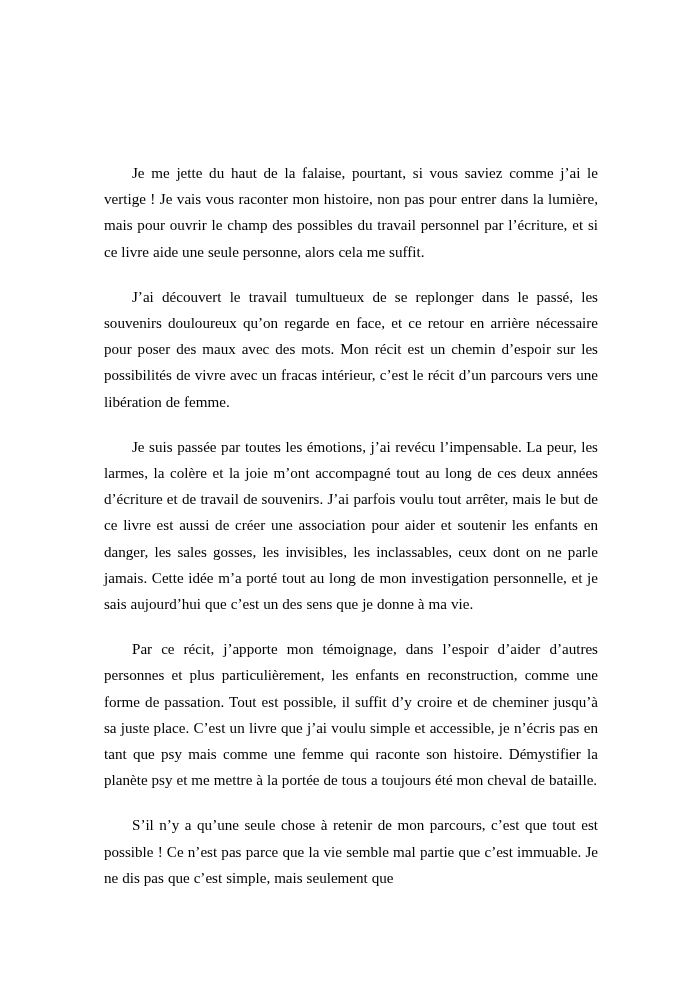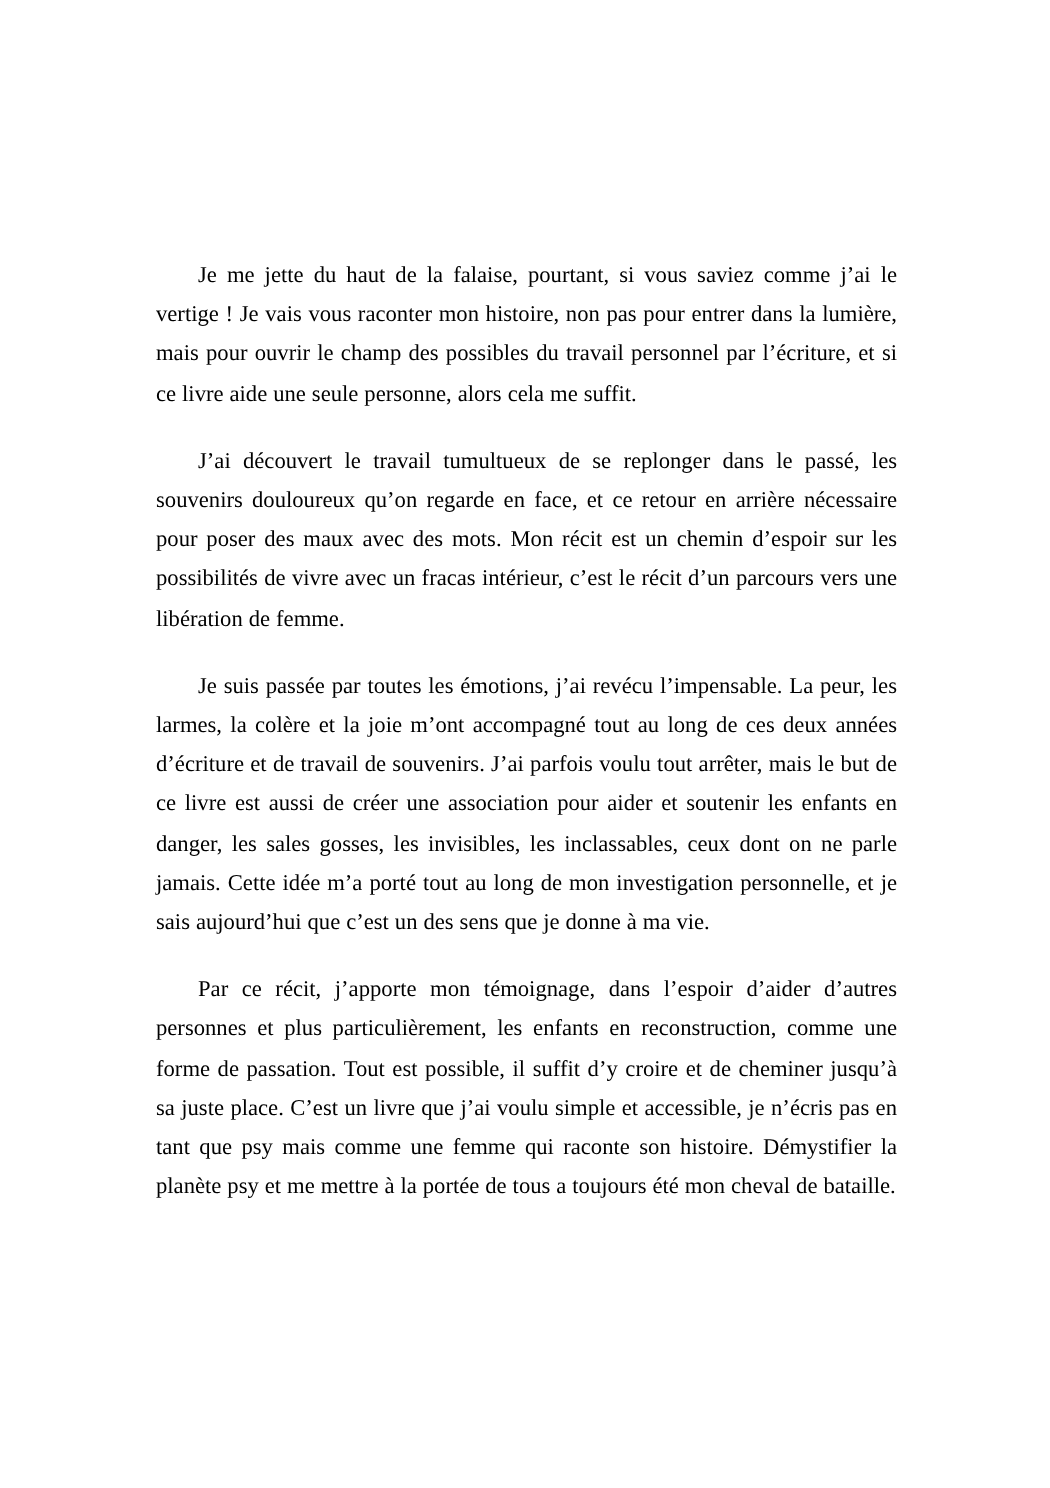--- a/index.html
+++ b/index.html
@@ -21,21 +21,21 @@
     background: #ffffff;
     box-sizing: border-box;
   }
   .text-block {
     position: absolute;
     left: 104px;
     top: 155px;
     width: 494px;
   }
   p.para {
-    margin: 16px 0 19px 0;
+    margin: 5px 0 19px 0;
     font-size: 15.1px;
     line-height: 26.2px;
     text-align: justify;
     text-indent: 28px;
     hyphens: none;
     -webkit-hyphens: none;
     word-spacing: 0.2px;
   }
   p.para:last-child {
     margin-bottom: 0;
@@ -43,14 +43,15 @@
 </style>
 </head>
 <body>
 
 <div class="page">
   <div class="text-block">
     <p class="para">Je me jette du haut de la falaise, pourtant, si vous saviez comme j’ai le vertige ! Je vais vous raconter mon histoire, non pas pour entrer dans la lumière, mais pour ouvrir le champ des possibles du travail personnel par l’écriture, et si ce livre aide une seule personne, alors cela me suffit.</p>
     <p class="para">J’ai découvert le travail tumultueux de se replonger dans le passé, les souvenirs douloureux qu’on regarde en face, et ce retour en arrière nécessaire pour poser des maux avec des mots. Mon récit est un chemin d’espoir sur les possibilités de vivre avec un fracas intérieur, c’est le récit d’un parcours vers une libération de femme.</p>
     <p class="para">Je suis passée par toutes les émotions, j’ai revécu l’impensable. La peur, les larmes, la colère et la joie m’ont accompagné tout au long de ces deux années d’écriture et de travail de souvenirs. J’ai parfois voulu tout arrêter, mais le but de ce livre est aussi de créer une association pour aider et soutenir les enfants en danger, les sales gosses, les invisibles, les inclassables, ceux dont on ne parle jamais. Cette idée m’a porté tout au long de mon investigation personnelle, et je sais aujourd’hui que c’est un des sens que je donne à ma vie.</p>
     <p class="para">Par ce récit, j’apporte mon témoignage, dans l’espoir d’aider d’autres personnes et plus particulièrement, les enfants en reconstruction, comme une forme de passation. Tout est possible, il suffit d’y croire et de cheminer jusqu’à sa juste place. C’est un livre que j’ai voulu simple et accessible, je n’écris pas en tant que psy mais comme une femme qui raconte son histoire. Démystifier la planète psy et me mettre à la portée de tous a toujours été mon cheval de bataille.</p>
+    <p class="para">S’il n’y a qu’une seule chose à retenir de mon parcours, c’est que tout est possible ! Ce n’est pas parce que la vie semble mal partie que c’est immuable. Je ne dis pas que c’est simple, mais seulement que</p>
   </div>
 </div>
 
 </body></html>

